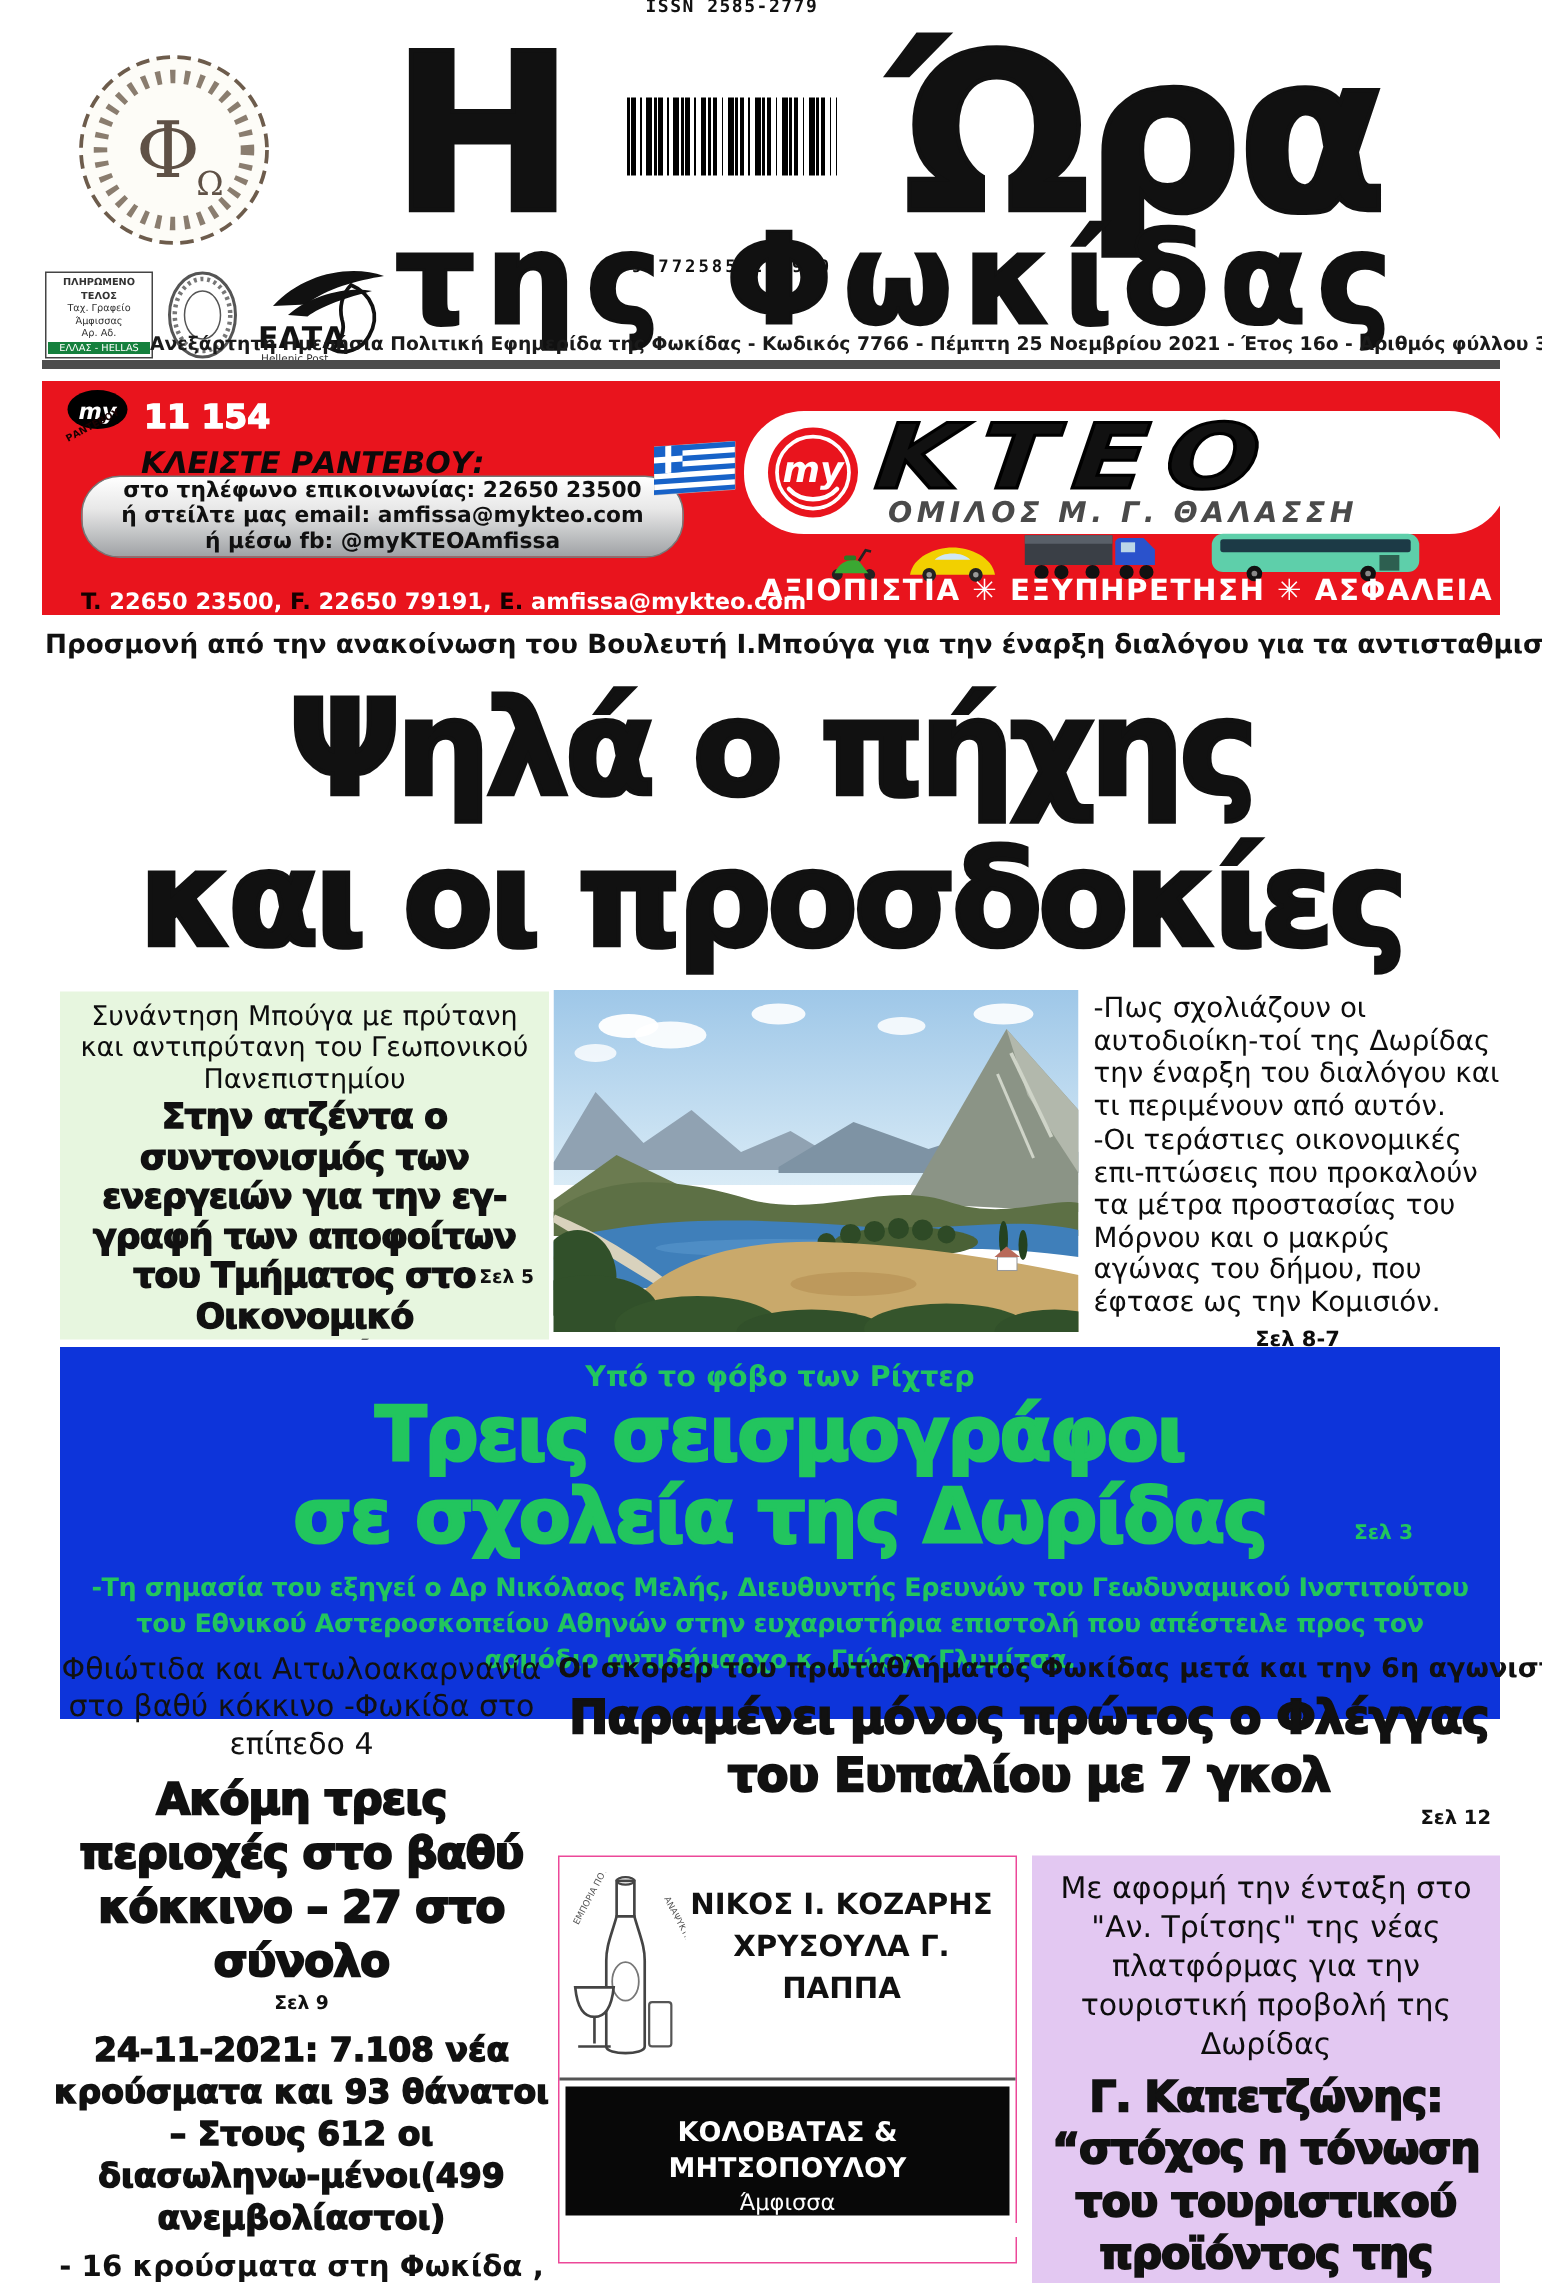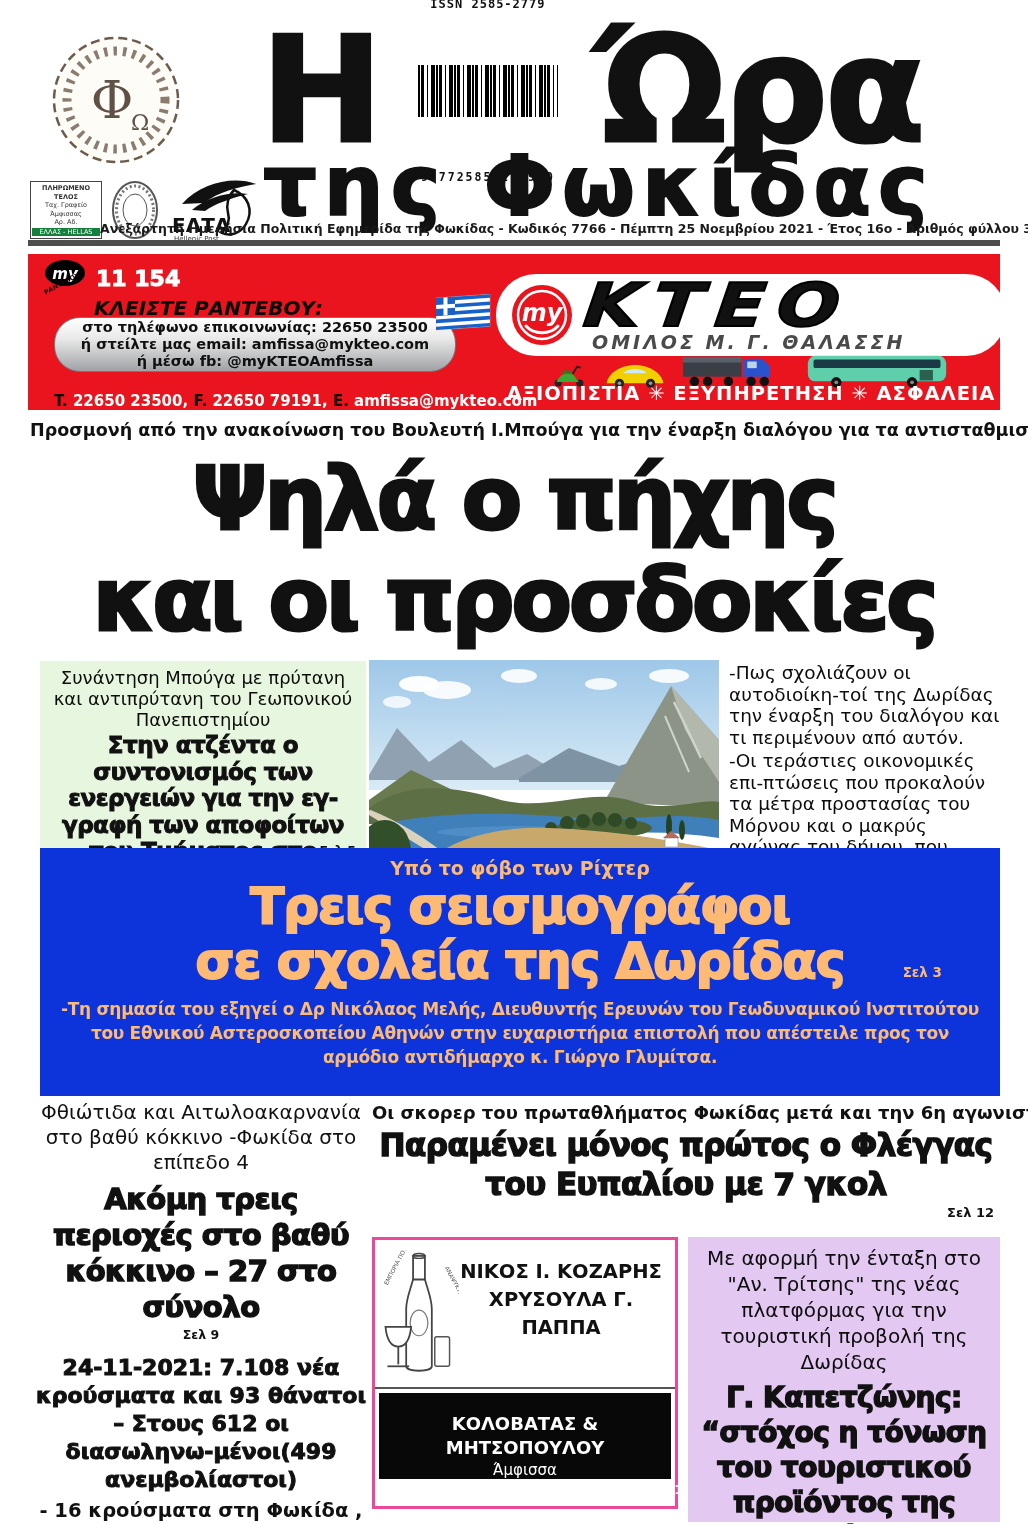--- a/index.html
+++ b/index.html
@@ -54,38 +54,38 @@
             box-sizing:border-box;text-align:center;overflow:hidden;}
   .gb-kicker{font-size:18px;line-height:21px;color:#0d0d0d;}
   .gb-head{font-size:23px;line-height:26.5px;font-weight:bold;letter-spacing:-0.5px;margin-top:2px;}
   .gb-ref{position:absolute;right:10px;top:182px;font-size:12.5px;font-weight:bold;}
   .photo{left:369px;top:660px;width:350px;height:228px;}
   .rightcol{left:729px;top:662px;width:272px;font-size:18.5px;line-height:21.5px;color:#0d0d0d;}
   .rightcol p{margin:0 0 2px 0;}
   .rc-ref{text-align:center;font-weight:bold;font-size:14px;margin-top:4px;}
 
   
-  .quake{top:848px;left:40px;right:28px;height:248px;background:#0d34da;color:#fdba74;text-align:center;padding-top:9px;box-sizing:border-box;}
+  .quake{top:898px;left:40px;right:28px;height:248px;background:#0d34da;color:#22c55e;text-align:center;padding-top:9px;box-sizing:border-box;}
   .q-kicker{font-weight:bold;font-size:19px;}
   .q-head{font-weight:bold;font-size:50px;line-height:55px;letter-spacing:-1px;}
   .q-ref{position:absolute;right:58px;top:116px;font-size:13.5px;font-weight:bold;}
   .q-sub{font-weight:bold;font-size:17px;line-height:24px;margin-top:8px;padding:0 14px;letter-spacing:-0.3px;}
 
   
   .covid{left:36px;top:1100px;width:330px;text-align:center;}
   .cv-kicker{font-size:20px;line-height:25px;}
   .cv-head{font-size:29px;line-height:36px;font-weight:bold;letter-spacing:-0.5px;margin-top:6px;}
   .cv-ref{font-size:12.5px;font-weight:bold;margin-top:2px;}
   .cv-stats{font-size:22px;line-height:28px;font-weight:bold;margin-top:12px;}
   .cv-sub{font-size:19.5px;line-height:25px;font-weight:bold;margin-top:4px;}
   .sports{left:372px;top:1102px;width:628px;text-align:center;}
   .sp-kicker{font-weight:bold;font-size:18px;white-space:nowrap;}
   .sp-head{font-weight:bold;font-size:31px;line-height:39px;letter-spacing:-0.5px;margin-top:3px;}
   .sp-ref{position:absolute;right:6px;top:103px;font-size:13px;font-weight:bold;}
-  .adbox{left:372px;top:1237px;width:306px;height:272px;border:3px solid #ec4899;background:#fff;box-sizing:border-box;}
+  .adbox{left:372px;top:1237px;width:306px;height:272px;border:1px solid #ec4899;background:#fff;box-sizing:border-box;}
   .ad-names{position:absolute;left:76px;right:4px;top:18px;text-align:center;font-weight:bold;font-size:19.5px;line-height:28px;}
   .ad-div{position:absolute;left:0;right:0;top:147px;border-top:2px solid #555;}
   .ad-black{position:absolute;left:4px;right:4px;top:153px;height:86px;background:#080808;color:#fff;text-align:center;padding-top:19px;box-sizing:border-box;}
   .ad-firm{font-weight:bold;font-size:18px;line-height:24px;}
   .ad-city{font-size:15px;line-height:20px;}
   .ad-contact{font-weight:bold;font-size:12.8px;line-height:20px;white-space:nowrap;}
   .purplebox{left:688px;top:1237px;width:312px;height:285px;background:#e3c8f2;box-sizing:border-box;padding:8px 10px;text-align:center;}
   .pb-kicker{font-size:20px;line-height:26px;color:#0d0d0d;}
   .pb-head{font-size:28px;line-height:35px;font-weight:bold;margin-top:5px;letter-spacing:-0.5px;}
 </style>

